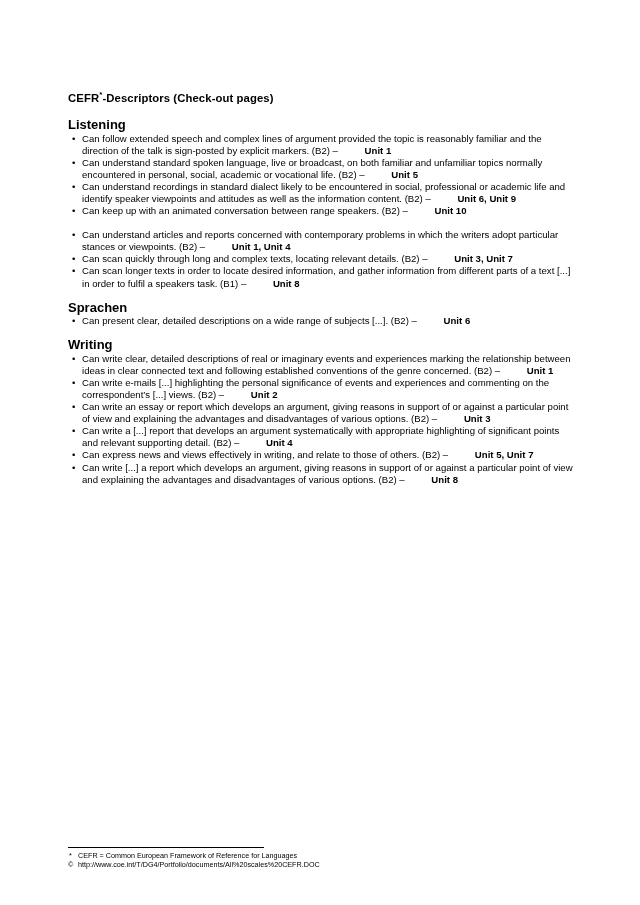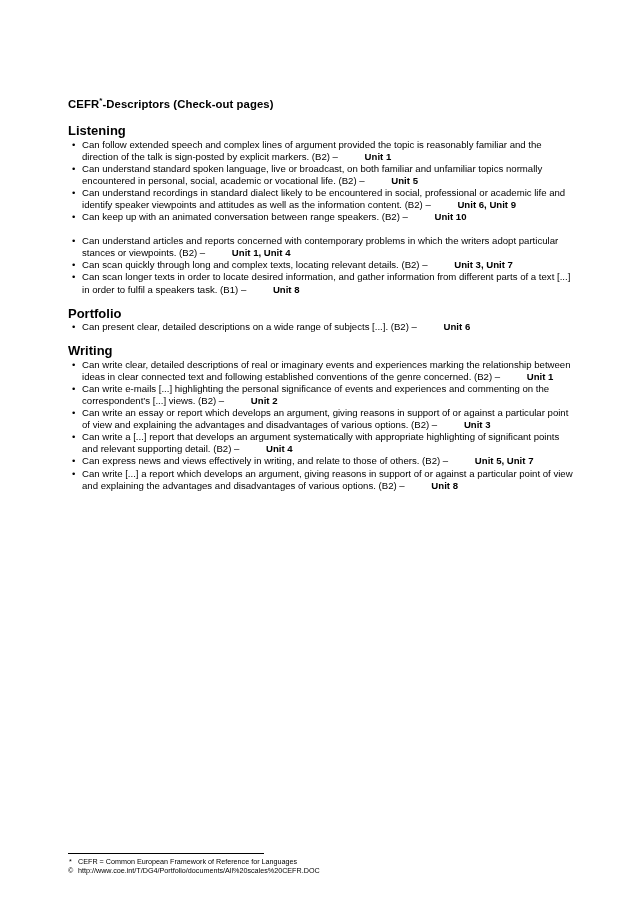--- a/index.html
+++ b/index.html
@@ -11,21 +11,21 @@
   body {
     width: 640px;
     height: 905px;
     font-family: "Liberation Sans", sans-serif;
     color: #000000;
     position: relative;
     overflow: hidden;
   }
   .page {
     position: absolute;
-    left: 0; top: 12px;
+    left: 0; top: 6px;
     width: 640px;
     height: 799px;
     background: #ffffff;
   }
   .content {
     position: absolute;
     left: 68px;
     top: 86px;
     width: 506px;
   }
@@ -129,21 +129,21 @@
           </ul>
         </div>
         <div class="section">
           <ul class="descriptors">
             <li><span class="bullet">•</span><span>Can understand articles and reports concerned with contemporary problems in which the writers adopt particular stances or viewpoints. (B2) – </span><b>Unit 1, Unit 4</b></li>
             <li><span class="bullet">•</span><span>Can scan quickly through long and complex texts, locating relevant details. (B2) – </span><b>Unit 3, Unit 7</b></li>
             <li><span class="bullet">•</span><span>Can scan longer texts in order to locate desired information, and gather information from different parts of a text [...] in order to fulfil a speakers task. (B1) – </span><b>Unit 8</b></li>
           </ul>
         </div>
         <div class="section">
-          <div class="section-heading">Portfolio</div>
+          <div class="section-heading">Sprachen</div>
           <ul class="descriptors">
             <li><span class="bullet">•</span><span>Can present clear, detailed descriptions on a wide range of subjects [...]. (B2) – </span><b>Unit 6</b></li>
           </ul>
         </div>
         <div class="section">
           <div class="section-heading">Writing</div>
           <ul class="descriptors">
             <li><span class="bullet">•</span><span>Can write clear, detailed descriptions of real or imaginary events and experiences marking the relationship between ideas in clear connected text and following established conventions of the genre concerned. (B2) – </span><b>Unit 1</b></li>
             <li><span class="bullet">•</span><span>Can write e-mails [...] highlighting the personal significance of events and experiences and commenting on the correspondent’s [...] views. (B2) – </span><b>Unit 2</b></li>
             <li><span class="bullet">•</span><span>Can write an essay or report which develops an argument, giving reasons in support of or against a particular point of view and explaining the advantages and disadvantages of various options. (B2) – </span><b>Unit 3</b></li>

